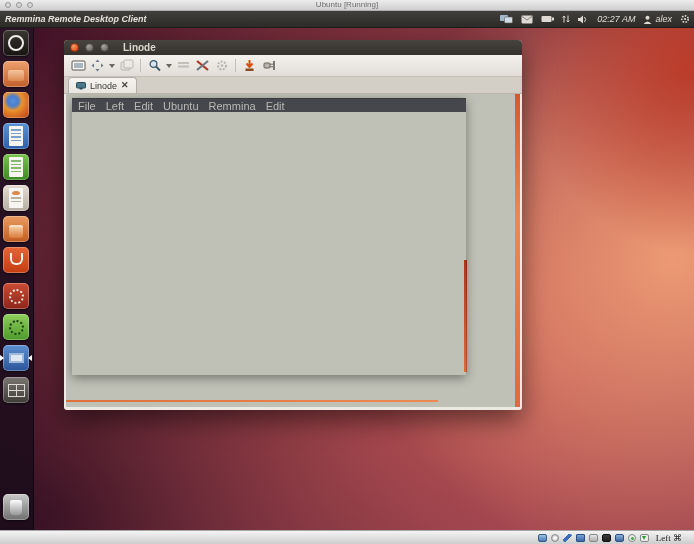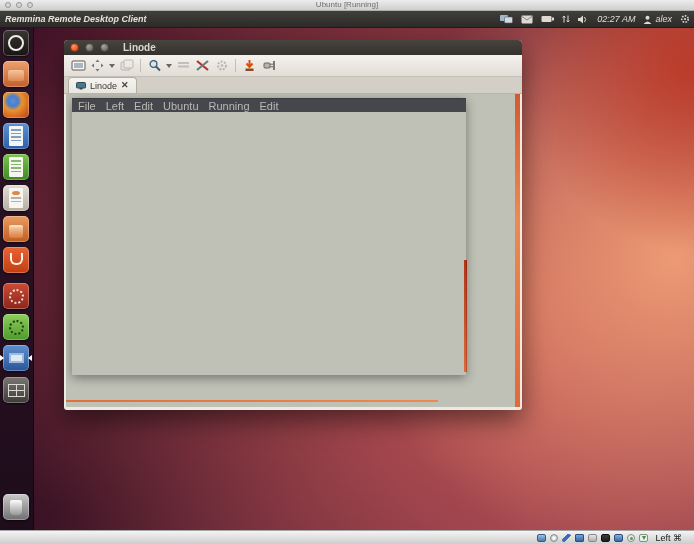--- a/index.html
+++ b/index.html
@@ -115,21 +115,21 @@
   .si-video{background:linear-gradient(135deg,transparent 35%,#3a6ab8 35%,#3a6ab8 62%,transparent 62%);}
   .si-network{background:linear-gradient(#7aa2d0,#3a66a8);border:1px solid #2c4f86;border-radius:1px;}
   .si-usb{background:linear-gradient(#e6e6e6,#b0b0b0);border:1px solid #8a8a8a;}
   .si-shared{background:linear-gradient(#3c3c3c,#1e1e1e);border:1px solid #111;}
   .si-display{background:linear-gradient(#8fb0d8,#3c68a4);border:1px solid #2c5080;}
   .si-mouse{width:8px;height:8px;border-radius:50%;background:#e8e8e8;border:1px solid #8a8a8a;position:relative;}
   .si-mouse::after{content:"";position:absolute;left:2px;top:2px;width:3px;height:3px;border-radius:50%;background:#3fae3f;}
   .si-keyboard{background:#ececec;border:1px solid #8a8a8a;position:relative;}
   .si-keyboard::after{content:"";position:absolute;left:1.5px;top:1px;width:0;height:0;
     border-left:2.5px solid transparent;border-right:2.5px solid transparent;border-top:4px solid #2f9e2f;}
-  .host-key{margin-left:3px;white-space:nowrap;}
+  .host-key{margin-left:3px;white-space:nowrap;font-family:Liberation Serif, serif;}
   svg{display:block;}
 </style>
 </head>
 <body>
 
 <div class="screen">
 
   <div class="mac-titlebar">
     <div class="mac-buttons">
       <span class="mac-btn"></span>
@@ -359,21 +359,21 @@
         <div class="orange-right"></div>
         <div class="orange-bottom"></div>
         <div class="term-artifact"></div>
 
         <div class="terminal-window">
           <div class="term-menubar">
             <span>File</span>
             <span>Left</span>
             <span>Edit</span>
             <span>Ubuntu</span>
-            <span>Running</span>
+            <span>Remmina</span>
             <span>Edit</span>
           </div>
         </div>
       </div>
     </div>
   </div>
 
   <div class="vbox-statusbar">
     <span class="sicon si-hdd"></span>
     <span class="sicon si-cd"></span>

